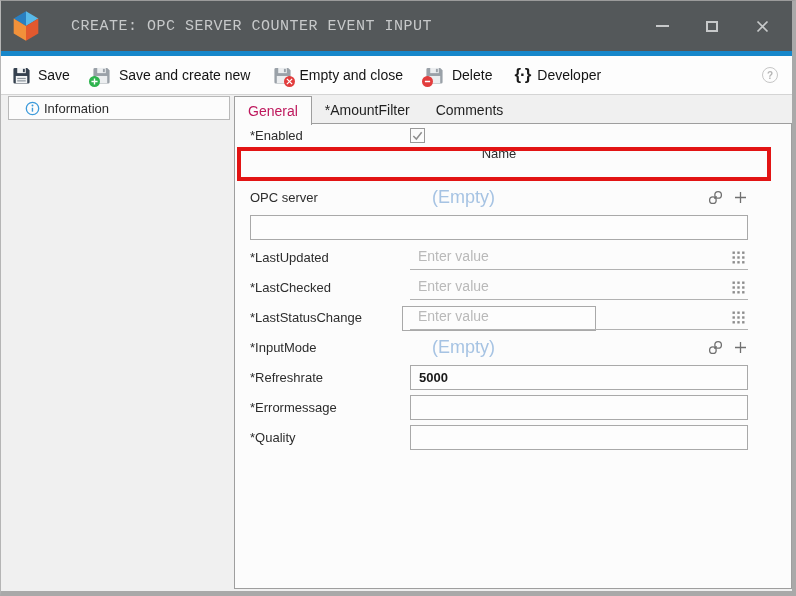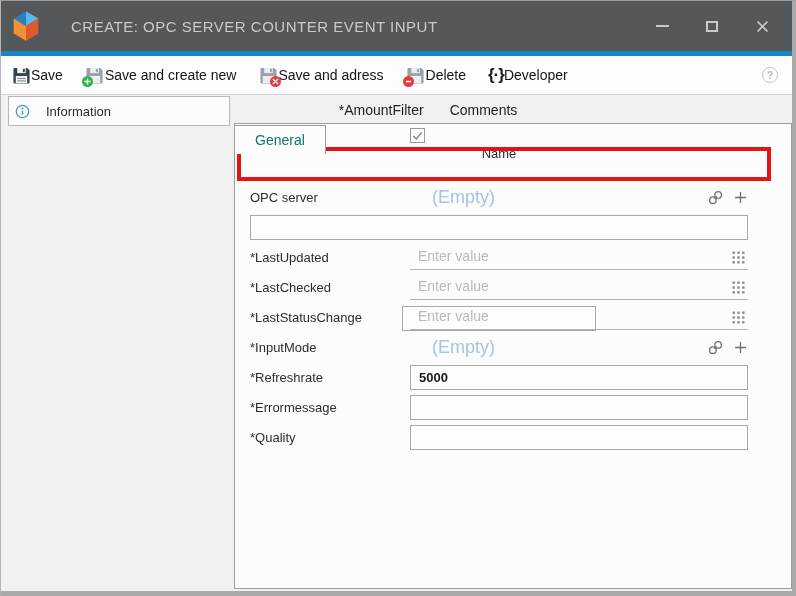--- a/index.html
+++ b/index.html
@@ -6,63 +6,63 @@
   html,body { background:#ffffff; font-family:"Liberation Sans", sans-serif; }
   .window{
     position:relative; width:796px; height:596px;
     border-left:1px solid #b5b5b5; border-top:1px solid #9b9b9b;
     border-right:4px solid #a9a9a9; border-bottom:5px solid #a9a9a9;
     background:#f0f0f0; overflow:hidden;
   }
   
   .titlebar{
     height:50px; background:#54585a; display:flex; align-items:center;
-    padding-left:10px; color:#c9cbcc;
+    padding-left:10px; color:#c9cbcc;font-family:Liberation Mono, monospace;
   }
   .logo{ width:30px; height:32px; display:flex; align-items:center; }
   .title-text{
     margin-left:30px; font-size:15px; letter-spacing:.5px; color:#c7c9ca;
     white-space:nowrap;
   }
   .win-controls{ margin-left:auto; display:flex; align-items:center; gap:14px; padding-right:12px; }
   .win-btn{ width:36px; height:34px; display:flex; align-items:center; justify-content:center; color:#c7c9ca; cursor:default; }
   .glyph-min{ width:13px; height:2px; background:#c7c9ca; }
   .glyph-max{ width:12px; height:11px; border:2px solid #c7c9ca; }
   .accent{ height:5px; background:#1787ca; }
   
   .toolbar{
     height:39px; background:#fdfdfd; border-bottom:1px solid #d4d4d4;
     display:flex; align-items:center; padding:0 14px 0 10px; gap:22px;
   }
-  .tool-btn{ display:flex; align-items:center; gap:0; font-size:14px; color:#141414; white-space:nowrap; }
+  .tool-btn{ display:flex; align-items:center; gap:7px; font-size:14px; color:#141414; white-space:nowrap; }
   .tool-icon{ position:relative; width:20px; height:20px; display:flex; align-items:center; justify-content:center; }
   .badge{ position:absolute; width:11px; height:11px; border-radius:50%; display:flex; align-items:center; justify-content:center; }
   .badge.bl{ left:-3px; bottom:-2px; }
   .badge.br{ right:-3px; bottom:-2px; }
   .badge.green{ background:#2eb44e; }
   .badge.red{ background:#e23d3d; }
   .dev-glyph{ font-size:17px; font-weight:700; letter-spacing:-1px; color:#1a1a1a; }
   .help-btn{
     margin-left:auto; width:16px; height:16px; border-radius:50%;
     border:1.5px solid #c6c6c6; color:#b5b5b5; font-size:10px; font-weight:700;
     display:flex; align-items:center; justify-content:center;
   }
   
   .bodyarea{ position:relative; height:497px; background:#f0f0f0; }
   .info-tab{
-    position:absolute; left:7px; top:1px; width:222px; height:30px;
+    position:absolute; left:7px; top:1px; width:222px; height:24px;
     background:#fcfcfc; border:1px solid #b9b9b9;
-    display:flex; align-items:center; gap:16px; padding-left:6px;
+    display:flex; align-items:center; gap:4px; padding-left:16px;
     font-size:13px; color:#2b2b2b;
   }
   .tabbar{ position:absolute; left:233px; top:1px; height:29px; display:flex; align-items:flex-start; z-index:2; }
   .tab{ height:28px; padding:0 13px; display:flex; align-items:center; font-size:14px; color:#1f1f1f; }
   .tab.active{
     height:29px; background:#fcfcfc; border:1px solid #9e9e9e; border-bottom:none;
-    color:#0f766e; padding:0 20px;margin-top:29px;
+    color:#be185d; padding:0 13px;
   }
   
   .panel{
     position:absolute; left:233px; top:28px; width:558px; height:466px;
     background:#fcfcfc; border:1px solid #9e9e9e; z-index:1;
   }
   .row{
     position:relative; height:30px; display:flex; align-items:center;
     padding-left:15px; padding-right:43px;
   }
@@ -165,21 +165,21 @@
           <rect x="5.5" y="2" width="9" height="5.5" fill="#eceef0"></rect>
           <rect x="11.5" y="3" width="2" height="3.5" fill="#9aa1a8"></rect>
           <rect x="4" y="10.5" width="12" height="7.5" fill="#eceef0"></rect>
         </svg>
         <span class="badge red br">
           <svg width="7" height="7" viewBox="0 0 8 8">
               <path d="M1 1L7 7 M7 1L1 7" stroke="#fff" stroke-width="1.5"></path>
             </svg>
         </span>
       </span>
-      <span>Save and adress</span>
+      <span>Empty and close</span>
     </div>
 
     <div class="tool-btn">
       <span class="tool-icon">
         <svg width="19" height="19" viewBox="0 0 20 20">
           <path d="M3 2h13l2.5 2.5V17a1.5 1.5 0 0 1-1.5 1.5H3A1.5 1.5 0 0 1 1.5 17V3.5A1.5 1.5 0 0 1 3 2z" fill="#9aa1a8"></path>
           <rect x="5.5" y="2" width="9" height="5.5" fill="#eceef0"></rect>
           <rect x="11.5" y="3" width="2" height="3.5" fill="#9aa1a8"></rect>
           <rect x="4" y="10.5" width="12" height="7.5" fill="#eceef0"></rect>
         </svg>

